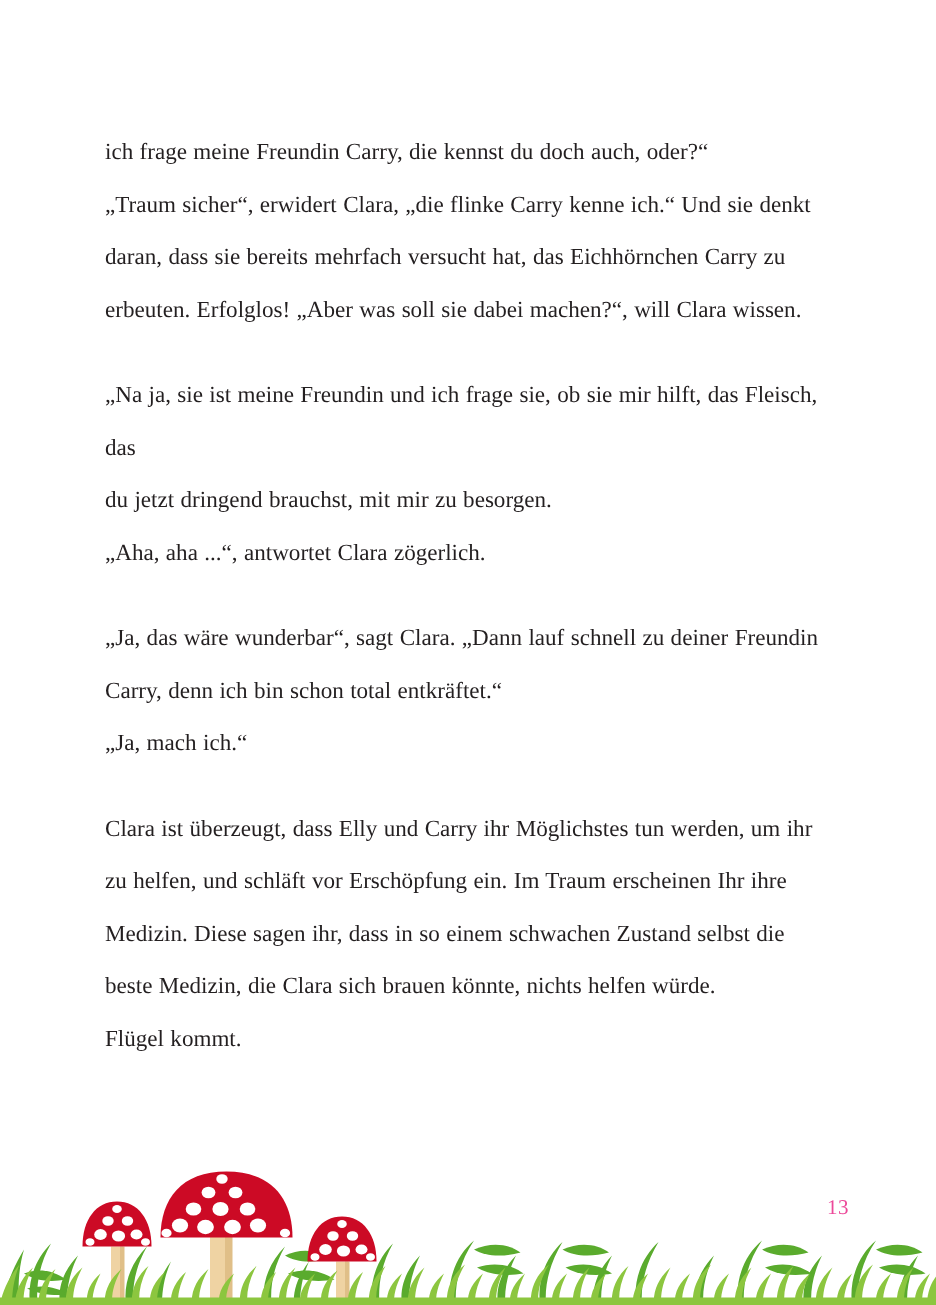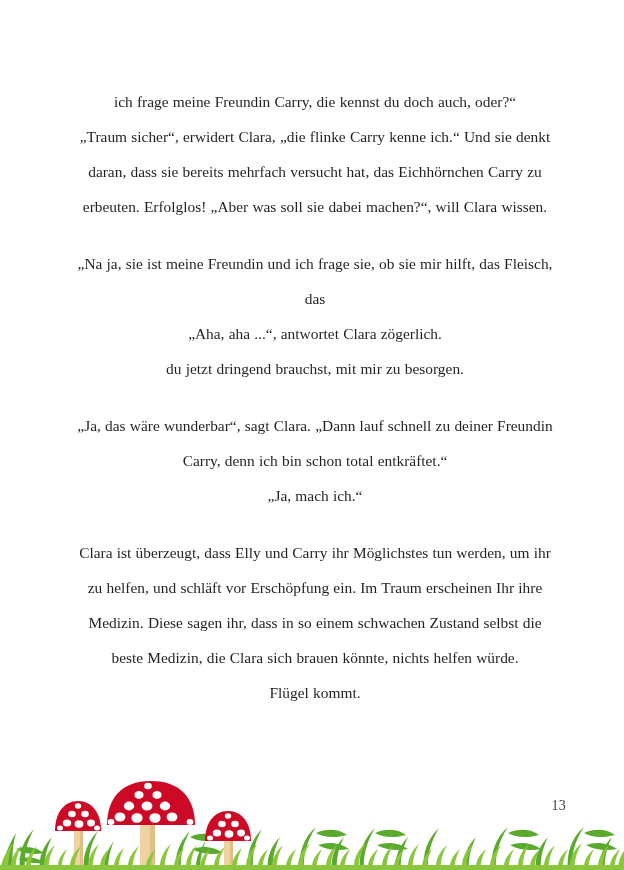--- a/index.html
+++ b/index.html
@@ -35,29 +35,29 @@
     margin: 0 0 22px 0;
     color: #231f20;
     font-size: 15.4px;
     line-height: 35px;
     letter-spacing: 0.0px;
     word-spacing: 0.4px;
     text-align: left;
   }
   .para:last-child { margin-bottom: 0; }
 
-  .line { display: block; white-space: pre-wrap; text-align: center; }
+  .line { display: block; white-space: pre-wrap; }
 
   
   #page-number {
     position: absolute;
     right: 58px;
     top: 798px;
     font-size: 14px;
-    color: #404040;
+    color: #ec4899;
     letter-spacing: 0.3px;
   }
 
   
   #footer-decoration {
     position: absolute;
     left: 0;
     bottom: 0;
     width: 624px;
     height: 95px;
@@ -74,22 +74,22 @@
 
     <p class="para">
       <span class="line">ich frage meine Freundin Carry, die kennst du doch auch, oder?“</span>
       <span class="line">„Traum sicher“, erwidert Clara, „die flinke Carry kenne ich.“ Und sie denkt</span>
       <span class="line">daran, dass sie bereits mehrfach versucht hat, das Eichhörnchen Carry zu</span>
       <span class="line">erbeuten. Erfolglos! „Aber was soll sie dabei machen?“, will Clara wissen.</span>
     </p>
 
     <p class="para">
       <span class="line">„Na ja, sie ist meine Freundin und ich frage sie, ob sie mir hilft, das Fleisch, das</span>
+      <span class="line">du jetzt dringend brauchst, mit mir zu besorgen.</span>
       <span class="line">„Aha, aha ...“, antwortet Clara zögerlich.</span>
-      <span class="line">du jetzt dringend brauchst, mit mir zu besorgen.</span>
     </p>
 
     <p class="para">
       <span class="line">„Ja, das wäre wunderbar“, sagt Clara. „Dann lauf schnell zu deiner Freundin</span>
       <span class="line">Carry, denn ich bin schon total entkräftet.“</span>
       <span class="line">„Ja, mach ich.“</span>
     </p>
 
     <p class="para">
       <span class="line">Clara ist überzeugt, dass Elly und Carry ihr Möglichstes tun werden, um ihr</span>

